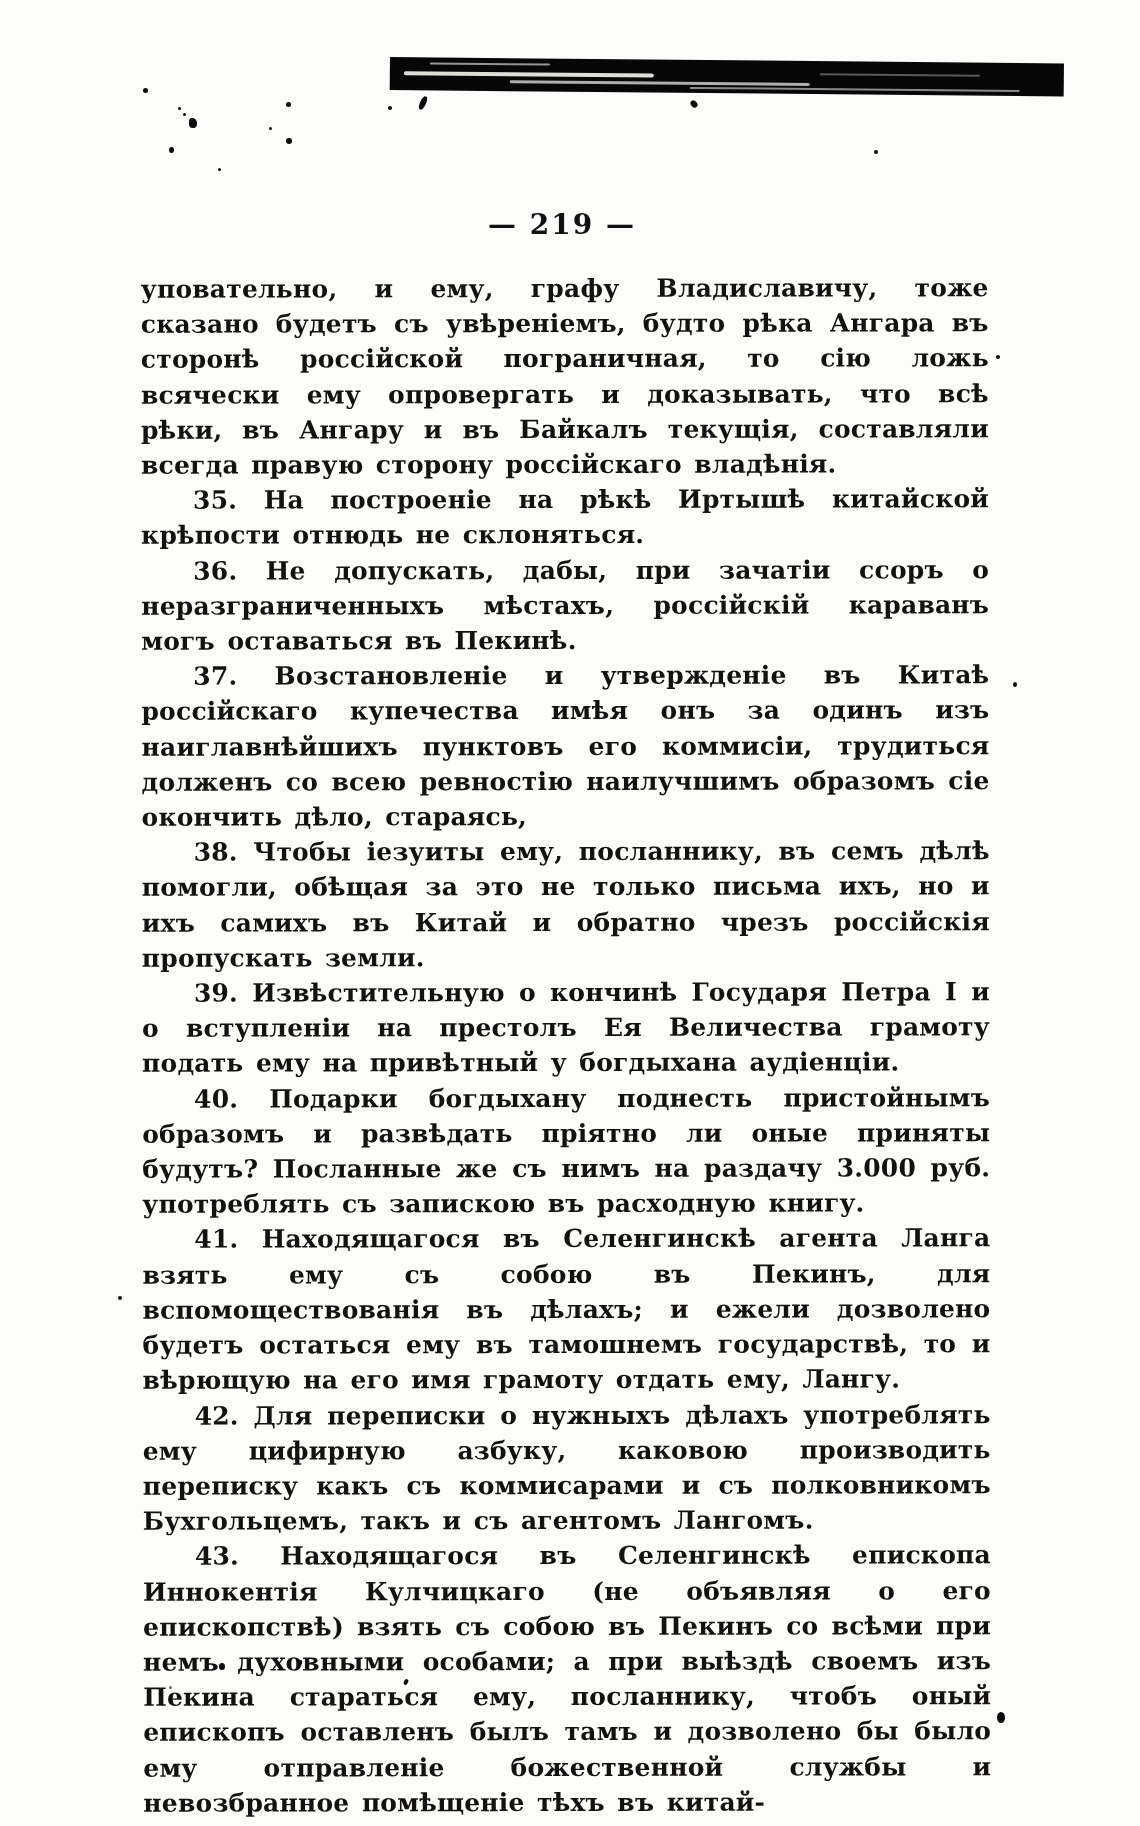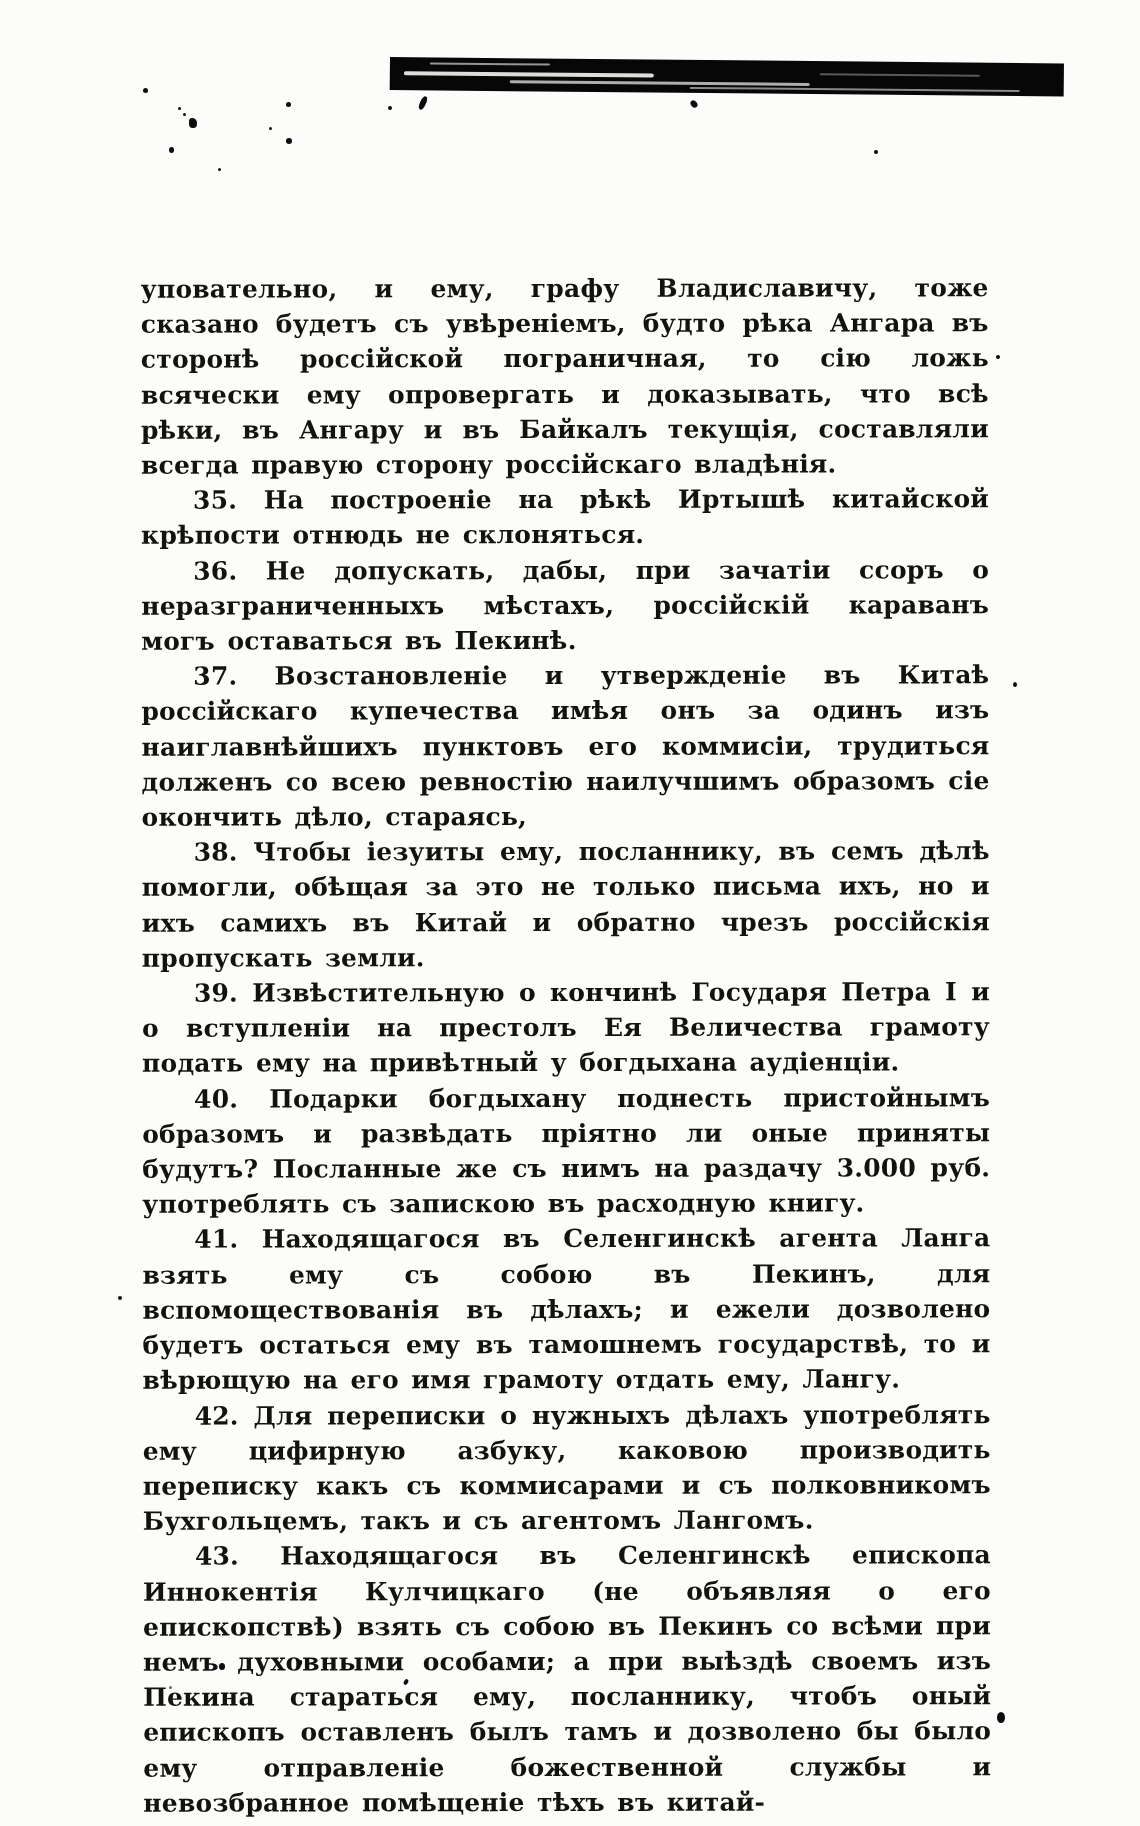--- a/index.html
+++ b/index.html
@@ -76,20 +76,21 @@
 <div class="page">
 
   <div class="scan-bar">
     <span class="streak s1"></span>
     <span class="streak s2"></span>
     <span class="streak s3"></span>
     <span class="streak s4"></span>
     <span class="streak s5"></span>
   </div>
 
+  <div class="page-number">— 219 —</div>
 
   <div class="body-text">
     <p class="no-indent">уповательно, и ему, графу Владиславичу, тоже сказано будетъ съ увѣреніемъ, будто рѣка Ангара въ сторонѣ россійской пограничная, то сію ложь всячески ему опровергать и доказывать, что всѣ рѣки, въ Ангару и въ Байкалъ текущія, составляли всегда правую сторону россійскаго владѣнія.</p>
     <p>35. На построеніе на рѣкѣ Иртышѣ китайской крѣпости отнюдь не склоняться.</p>
     <p>36. Не допускать, дабы, при зачатіи ссоръ о неразграниченныхъ мѣстахъ, россійскій караванъ могъ оставаться въ Пекинѣ.</p>
     <p>37. Возстановленіе и утвержденіе въ Китаѣ россійскаго купечества имѣя онъ за одинъ изъ наиглавнѣйшихъ пунктовъ его коммисіи, трудиться долженъ со всею ревностію наилучшимъ образомъ сіе окончить дѣло, стараясь,</p>
     <p>38. Чтобы іезуиты ему, посланнику, въ семъ дѣлѣ помогли, обѣщая за это не только письма ихъ, но и ихъ самихъ въ Китай и обратно чрезъ россійскія пропускать земли.</p>
     <p>39. Извѣстительную о кончинѣ Государя Петра I и о вступленіи на престолъ Ея Величества грамоту подать ему на привѣтный у богдыхана аудіенціи.</p>
     <p>40. Подарки богдыхану поднесть пристойнымъ образомъ и развѣдать пріятно ли оные приняты будутъ? Посланные же съ нимъ на раздачу 3.000 руб. употреблять съ запискою въ расходную книгу.</p>
     <p>41. Находящагося въ Селенгинскѣ агента Ланга взять ему съ собою въ Пекинъ, для вспомоществованія въ дѣлахъ; и ежели дозволено будетъ остаться ему въ тамошнемъ государствѣ, то и вѣрющую на его имя грамоту отдать ему, Лангу.</p>

